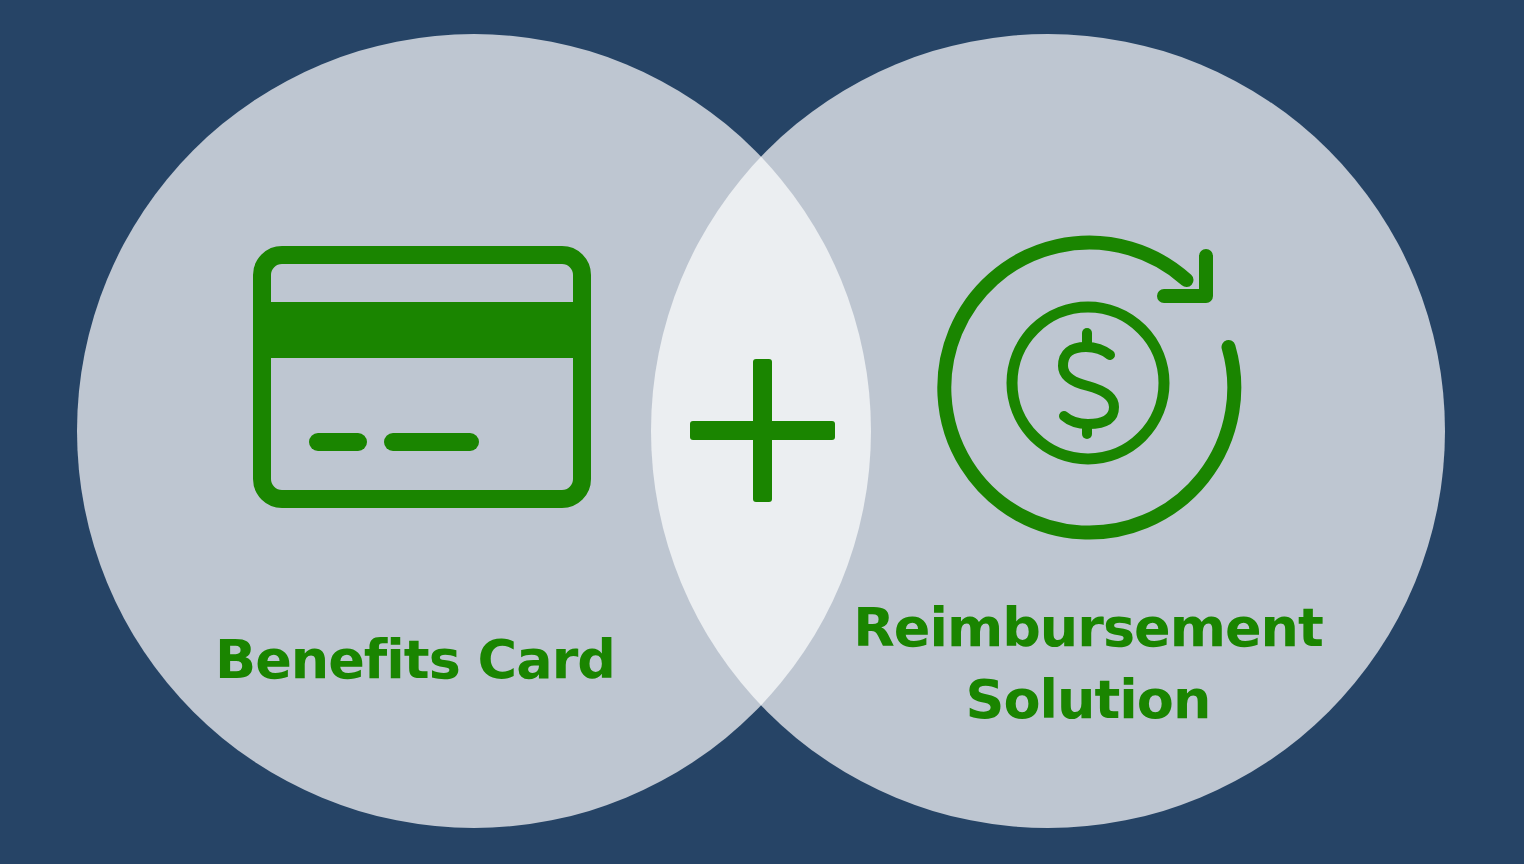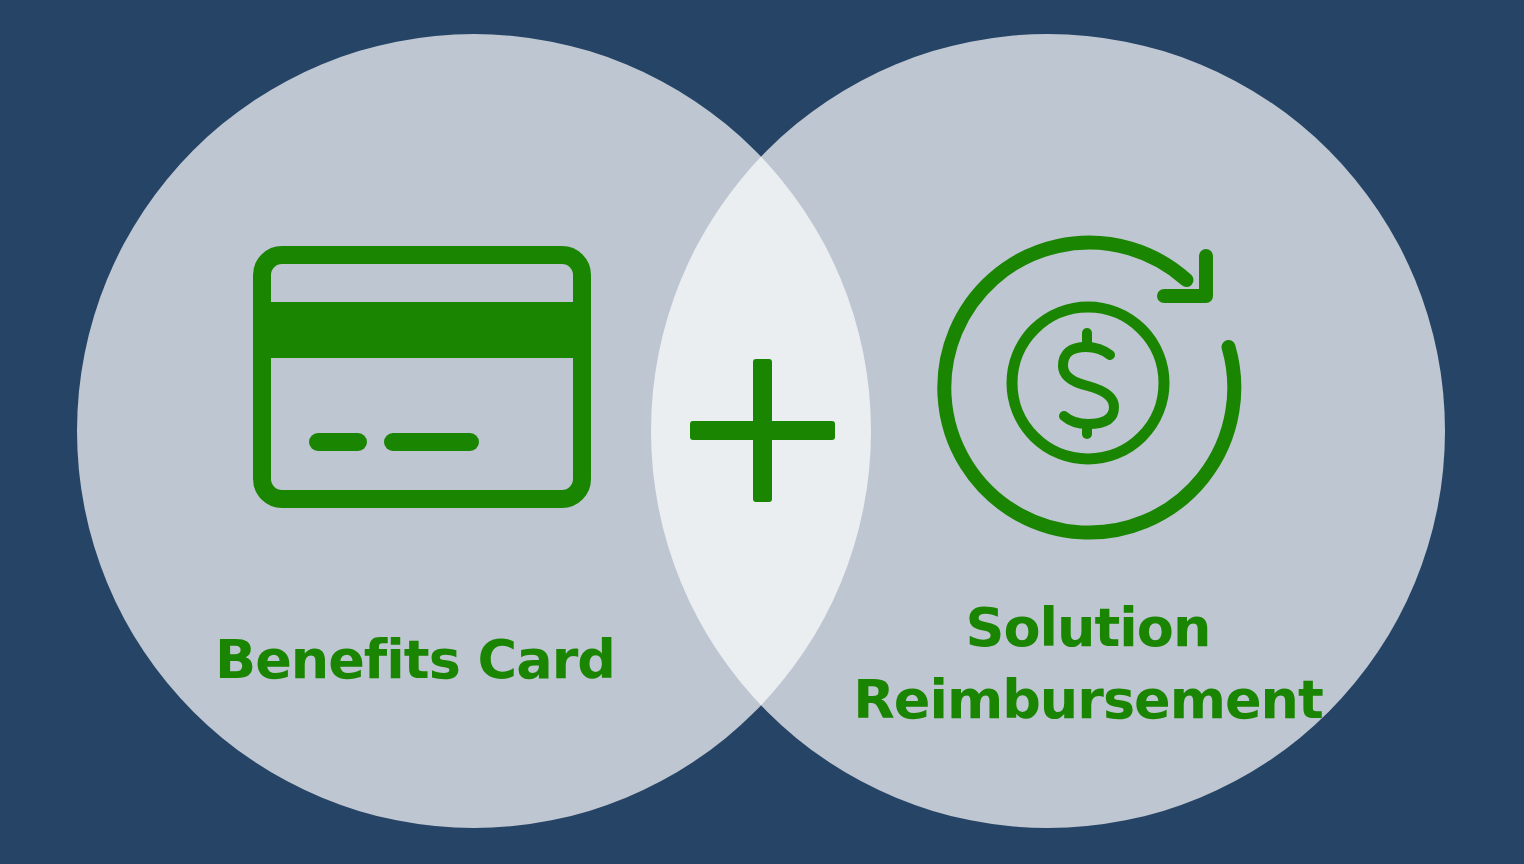--- a/index.html
+++ b/index.html
@@ -68,15 +68,15 @@
 
     <path d="M 1110 355 Q 1100 347 1086 347 Q 1063 347 1063 366 Q 1063 380 1088 386 Q 1114 393 1114 407 Q 1114 424 1088 424 Q 1073 424 1064 416" stroke-width="10"></path>
     <line x1="1087" y1="333" x2="1087" y2="346" stroke-width="10"></line>
     <line x1="1087" y1="425" x2="1087" y2="434" stroke-width="10"></line>
   </g>
 </svg>
 
 <div id="label-left" class="label">Benefits Card</div>
 
 <div id="label-right" class="label">
+  <span>Reimbursement</span>
   <span>Solution</span>
-  <span>Reimbursement</span>
 </div>
 
 </body></html>

